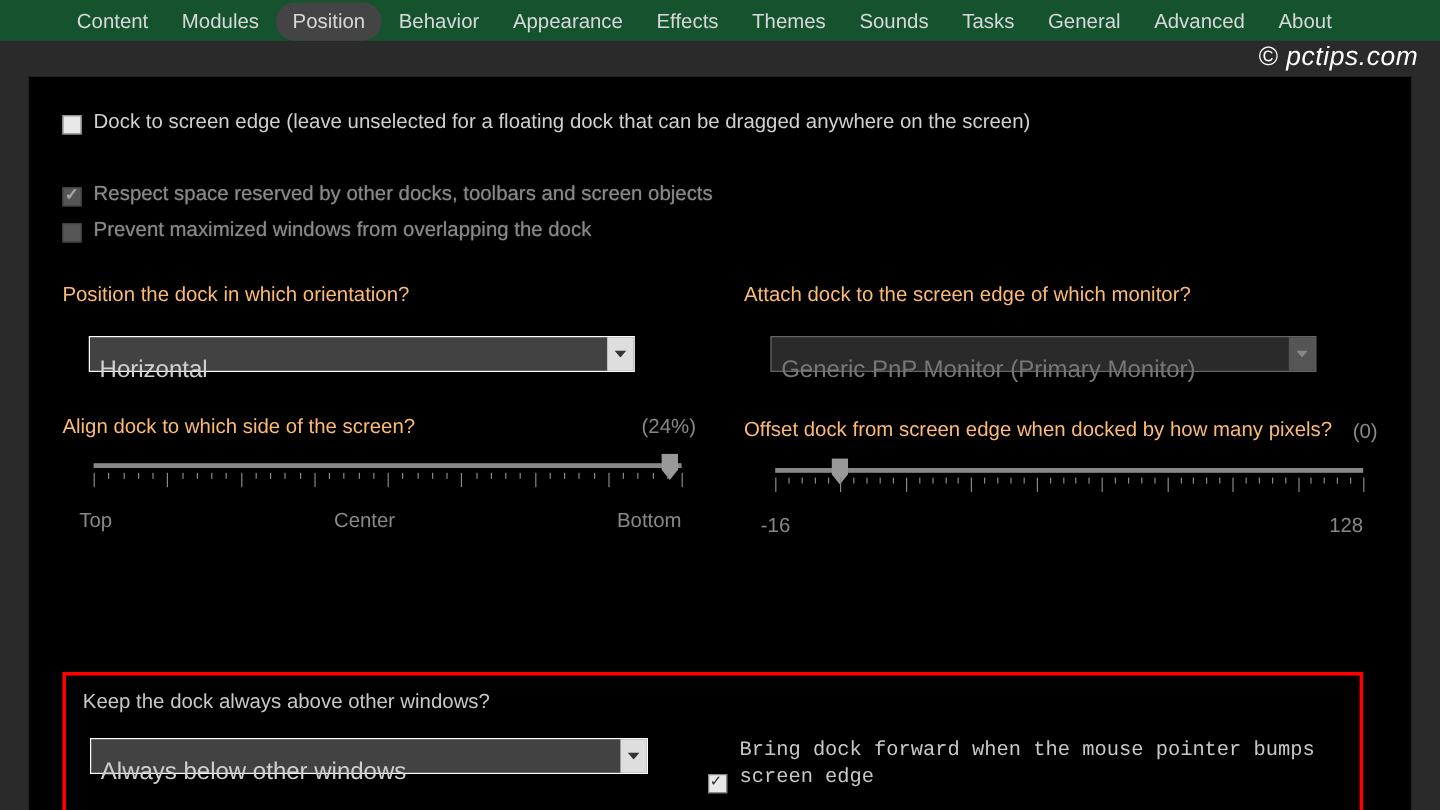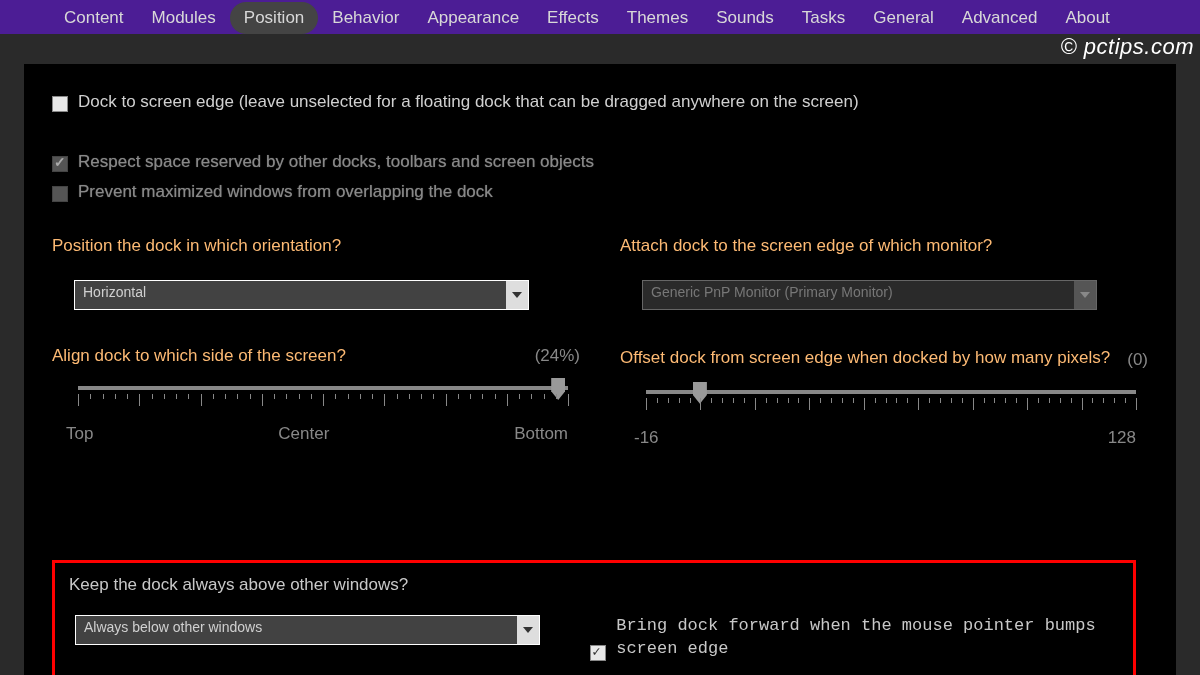--- a/index.html
+++ b/index.html
@@ -14,36 +14,36 @@
       color: #c0c0c0;
       width: 1200px;
       height: 675px;
       overflow: hidden;
       position: relative;
     }
     .tabs {
       display: flex;
       gap: 0;
       padding: 2px 0 0 50px;
-      background: #4c1d95;
+      background: #14532d;
       align-items: center;
     }
     .tab {
       padding: 6px 14px;
       color: #d8d8d8;
       cursor: pointer;
       font-size: 17px;
     }
     .tab.active {
       background: #444444;
       border-radius: 16px;
     }
     .watermark {
       position: absolute;
-      right: 6px;
+      right: 18px;
       top: 34px;
       color: #ffffff;
       font-size: 22px;
       font-style: italic;
       font-family: "Segoe UI", sans-serif;
       letter-spacing: 0.5px;
       z-index: 50;
     }
     .panel {
       background: #000000;
@@ -119,23 +119,23 @@
       align-items: stretch;
       cursor: pointer;
       margin-left: 22px;
     }
     .select.dim {
       border-color: #666;
       background: #2a2a2a;
     }
     .select .value {
       flex: 1;
-      padding: 3px 8px;
+      padding: 16px 8px;
       color: #d0d0d0;
-      font-size: 14px;
+      font-size: 20px;
     }
     .select.dim .value {
       color: #777;
     }
     .select .arrow-box {
       width: 22px;
       background: #dedede;
       display: flex;
       align-items: center;
       justify-content: center;

